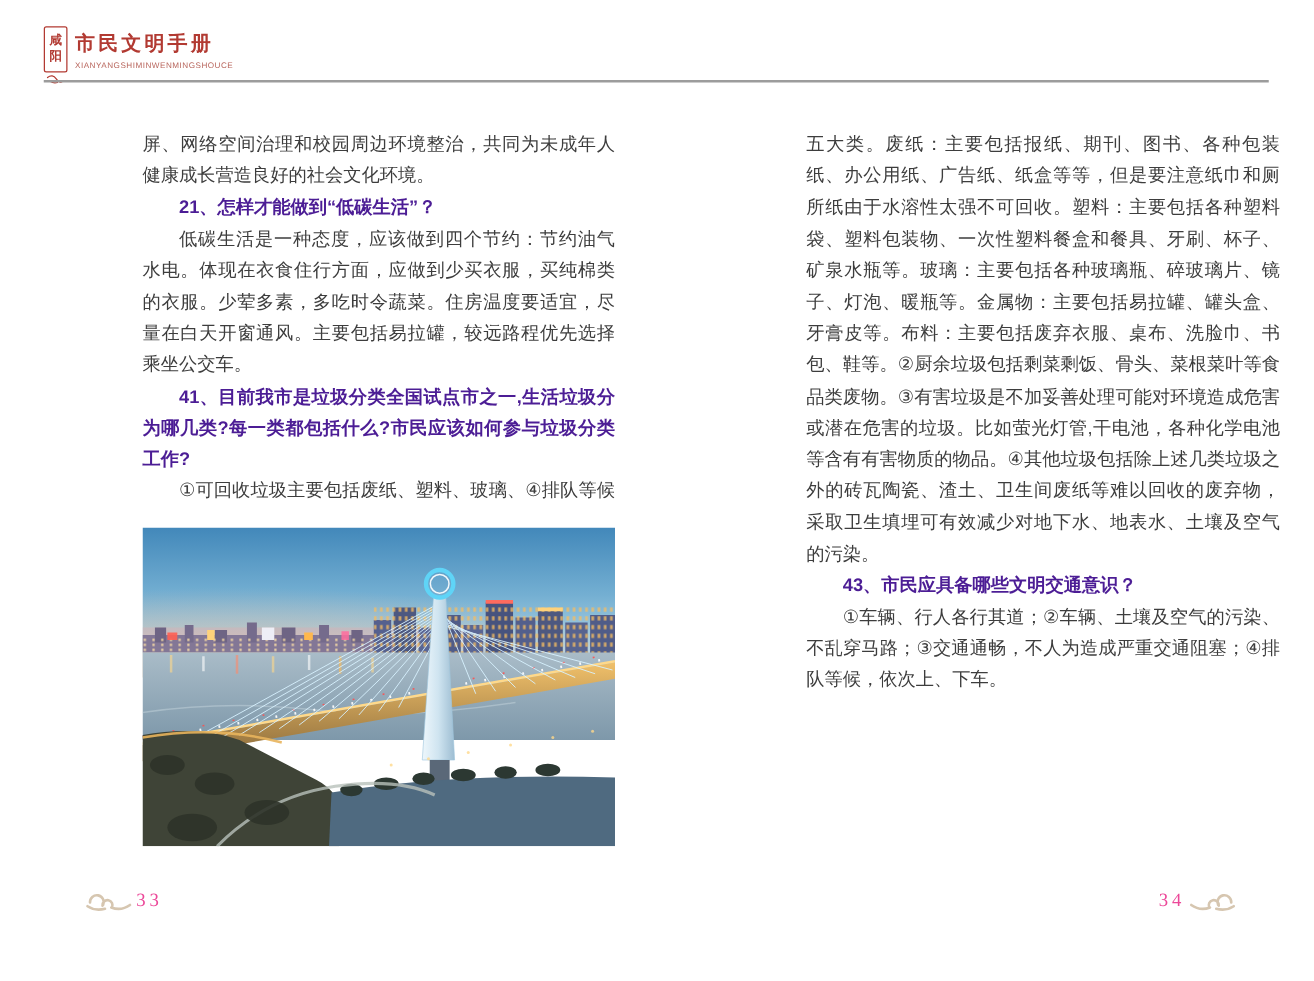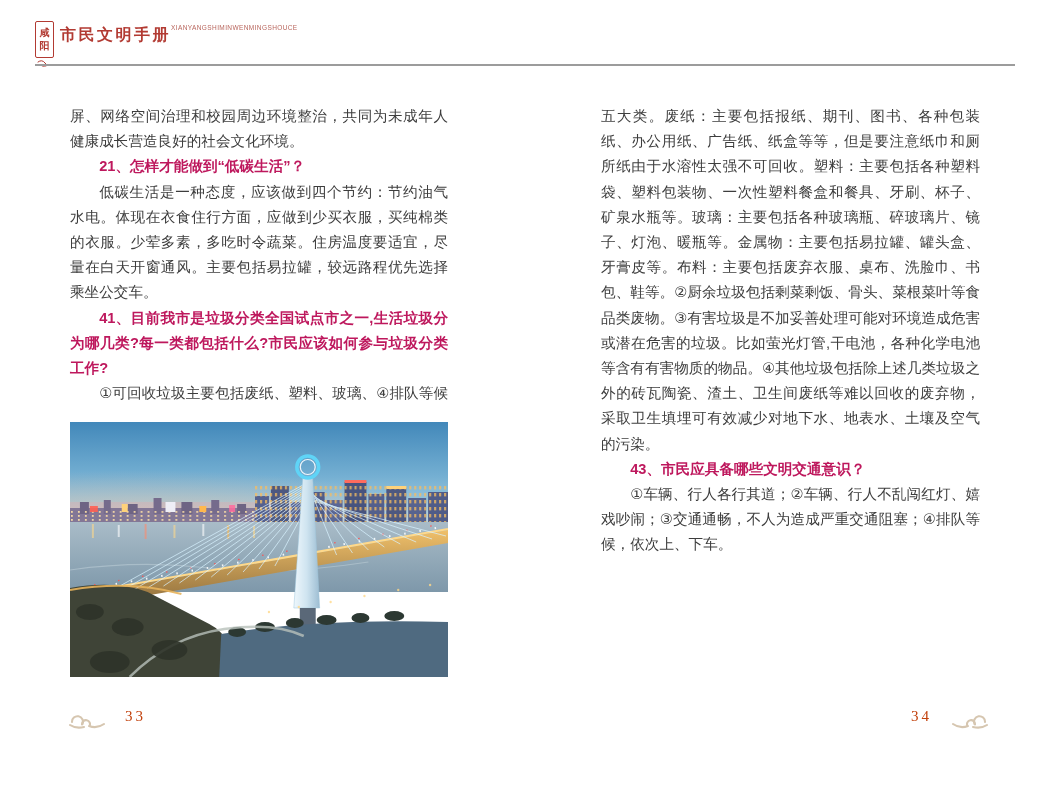--- a/index.html
+++ b/index.html
@@ -10,49 +10,49 @@
   }
   
   .header-rule { position:absolute; left:35px; right:36px; top:64px; height:2px; background:#9c9c9c; }
   .logo { position:absolute; left:35px; top:21px; display:flex; gap:6px; align-items:flex-start; }
   .seal {
     width:19px; height:37px; border:1.2px solid #b23a32; border-radius:2px;
     display:flex; flex-direction:column; align-items:center; justify-content:center;
     color:#b23a32; font-size:10px; line-height:1.25; font-weight:bold;
   }
   .seal-flourish { display:block; margin:1px 0 0 2px; }
-  .logo-text { display:flex; flex-direction:row; }
+  .logo-text { display:flex; flex-direction:column; }
   .logo-title {
     font-family:"Liberation Serif","DejaVu Serif",serif;
     font-size:16px; font-weight:bold; color:#b23a32; letter-spacing:2.5px; margin-top:4px;
   }
   .logo-pinyin { font-size:6.5px; color:#b8655c; letter-spacing:0.4px; margin-top:3px; }
   .tagline {
     position:absolute; right:36px; top:38px;
     font-family:"Liberation Serif","DejaVu Serif",serif; font-style:italic; font-weight:bold;
     font-size:17px; color:#e88232; letter-spacing:1.5px; word-spacing:10px; white-space:nowrap;
   }
   
-  .col { position:absolute; top:104px; }
+  .col { position:absolute; top:104px;margin-left:44px; }
   .col-left  { left:70px;  width:378px; }
   .col-right { left:601px; width:379px; }
   .para {
     font-size:14.6px; line-height:25.2px; color:#3d3d3d;
     text-align:justify; text-justify:inter-ideograph;
   }
-  .para.heading { color:#be185d; font-weight:bold; }
+  .para.heading { color:#4c1d95; font-weight:bold; }
   .para.indent { text-indent:2em; }
   .para.fill { text-align-last:justify; }
   
   .photo { display:block; width:378px; height:255px; margin-top:16px; }
   
   .folio {
-    position:absolute; top:708px; display:flex; align-items:flex-start; gap:19px;
+    position:absolute; top:708px; display:flex; align-items:flex-end; gap:3px;
     font-family:"Liberation Serif","DejaVu Serif",serif;
-    font-size:15px; color:#c2410c; letter-spacing:3px;
+    font-size:15px; color:#ec4899; letter-spacing:3px;
   }
   .folio-left { left:66px; }
   .folio-right { right:60px; }
   .cloud { display:block; }
   .cloud.mirror { transform:scaleX(-1); }
 </style>
 </head>
 <body>
 
 <div id="page">
@@ -224,21 +224,21 @@
         <circle cx="330" cy="168" r="1.2"></circle>
           <circle cx="362" cy="163" r="1.2"></circle>
       </g>
     </svg>
   </div>
 
   <div class="col col-right">
     <div>
         <p class="para body">五大类。废纸：主要包括报纸、期刊、图书、各种包装纸、办公用纸、广告纸、纸盒等等，但是要注意纸巾和厕所纸由于水溶性太强不可回收。塑料：主要包括各种塑料袋、塑料包装物、一次性塑料餐盒和餐具、牙刷、杯子、矿泉水瓶等。玻璃：主要包括各种玻璃瓶、碎玻璃片、镜子、灯泡、暖瓶等。金属物：主要包括易拉罐、罐头盒、牙膏皮等。布料：主要包括废弃衣服、桌布、洗脸巾、书包、鞋等。②厨余垃圾包括剩菜剩饭、骨头、菜根菜叶等食品类废物。③有害垃圾是不加妥善处理可能对环境造成危害或潜在危害的垃圾。比如萤光灯管,干电池，各种化学电池等含有有害物质的物品。④其他垃圾包括除上述几类垃圾之外的砖瓦陶瓷、渣土、卫生间废纸等难以回收的废弃物，采取卫生填埋可有效减少对地下水、地表水、土壤及空气的污染。</p>
         <p class="para heading indent">43、市民应具备哪些文明交通意识？</p>
-        <p class="para body indent">①车辆、行人各行其道；②车辆、行人不乱闯红灯、嬉戏吵闹；③交通通畅，不人为造成严重交通阻塞；④排队等候，依次上、下车。</p>
+        <p class="para body indent">①车辆、行人各行其道；②车辆、土壤及空气的污染、不乱穿马路；③交通通畅，不人为造成严重交通阻塞；④排队等候，依次上、下车。</p>
       </div>
   </div>
 
   <div class="folio folio-left">
     <svg class="cloud" width="40" height="22" viewBox="0 0 40 22">
       <path d="M6 14 a5.5 5.5 0 1 1 10.5 2 M16 16.5 a4 4 0 1 1 7.5 1.5 M23 18 q8 3 15 -2 M4 17 q6 4 14 2" stroke="#d6c6b0" stroke-width="2.1" fill="none" stroke-linecap="round"></path>
     </svg>
     <span>33</span>
   </div>
   <div class="folio folio-right">

